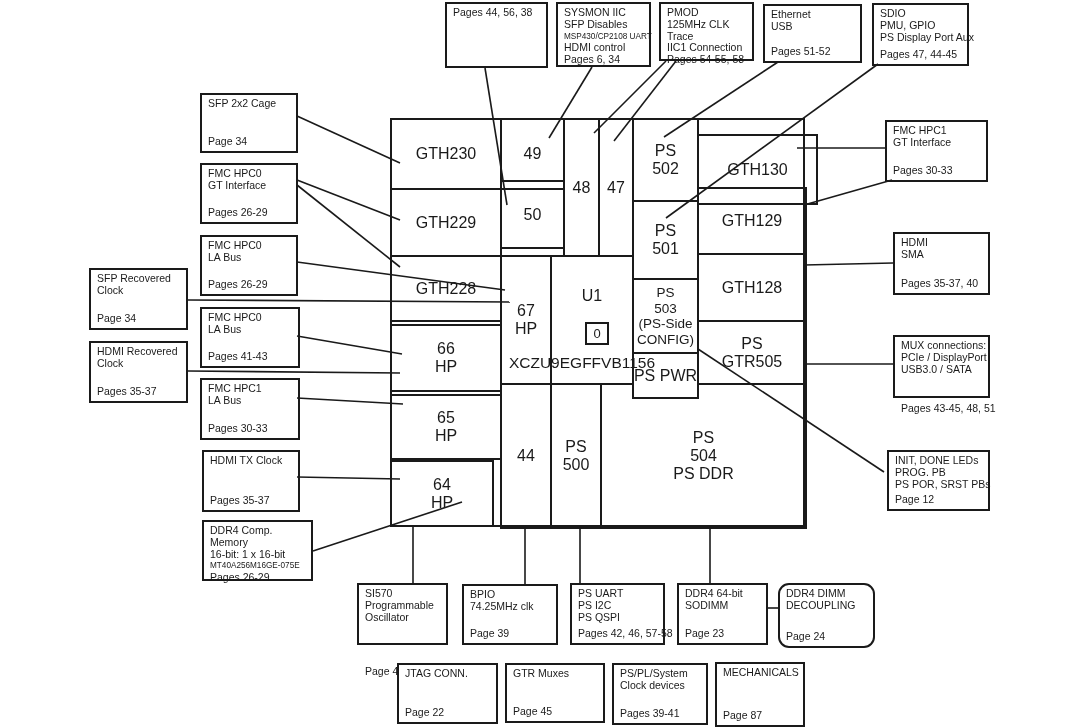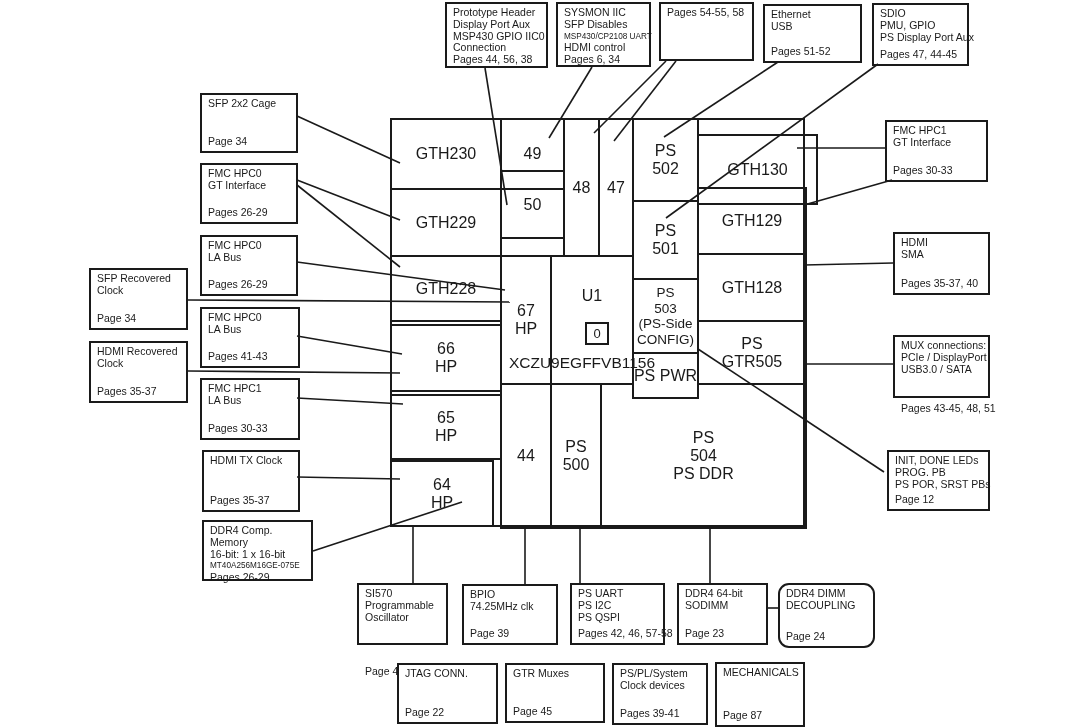--- a/index.html
+++ b/index.html
@@ -55,21 +55,21 @@
       <div class="bank" style="left: 632px; top: 118px; width: 67px; height: 84px;">
         <div>PS</div>
         <div>502</div>
       </div>
       <div class="bank" style="left: 697px; top: 118px; width: 121px; height: 71px; margin-top: 16px;">
         <div>GTH130</div>
       </div>
       <div class="bank" style="left: 390px; top: 188px; width: 112px; height: 69px;">
         <div>GTH229</div>
       </div>
-      <div class="bank" style="left: 500px; top: 170px; width: 65px; height: 69px;">
+      <div class="bank" style="left: 500px; top: 180px; width: 65px; height: 69px;">
         <div>50</div>
       </div>
       <div class="bank" style="left: 697px; top: 187px; width: 110px; height: 68px;">
         <div>GTH129</div>
       </div>
       <div class="bank" style="left: 632px; top: 200px; width: 67px; height: 80px;">
         <div>PS</div>
         <div>501</div>
       </div>
       <div class="bank" style="left: 390px; top: 255px; width: 112px; height: 67px;">
@@ -118,38 +118,38 @@
       <div class="bank" style="left: 500px; top: 383px; width: 52px; height: 146px;">
         <div>44</div>
       </div>
       <div class="bank" style="left: 550px; top: 383px; width: 52px; height: 146px;">
         <div>PS</div>
         <div>500</div>
       </div>
     </div>
   <div id="callouts-layer">
       <div class="callout" style="left: 445px; top: 2px; width: 103px; height: 66px;">
-        <div>
-          <div class="ln">Prototype Header</div>
-          <div class="ln">Display Port Aux</div>
-          <div class="ln">MSP430 GPIO IIC0</div>
-          <div class="ln">Connection</div>
-        </div>
         <div class="page">Pages 44, 56, 38</div>
       </div>
       <div class="callout" style="left: 556px; top: 2px; width: 95px; height: 65px;">
         <div>
           <div class="ln">SYSMON IIC</div>
           <div class="ln">SFP Disables</div>
           <div class="ln small">MSP430/CP2108 UART</div>
           <div class="ln">HDMI control</div>
         </div>
         <div class="page">Pages 6, 34</div>
       </div>
       <div class="callout" style="left: 659px; top: 2px; width: 95px; height: 59px;">
+        <div>
+          <div class="ln">PMOD</div>
+          <div class="ln">125MHz CLK</div>
+          <div class="ln">Trace</div>
+          <div class="ln">IIC1 Connection</div>
+        </div>
         <div class="page">Pages 54-55, 58</div>
       </div>
       <div class="callout" style="left: 763px; top: 4px; width: 99px; height: 59px;">
         <div>
           <div class="ln">Ethernet</div>
           <div class="ln">USB</div>
         </div>
         <div class="page">Pages 51-52</div>
       </div>
       <div class="callout" style="left: 872px; top: 3px; width: 97px; height: 63px;">

